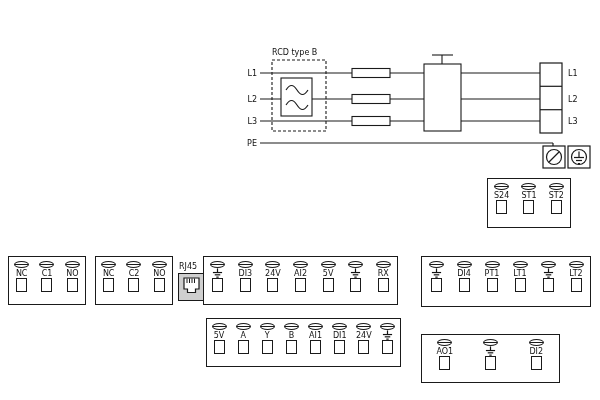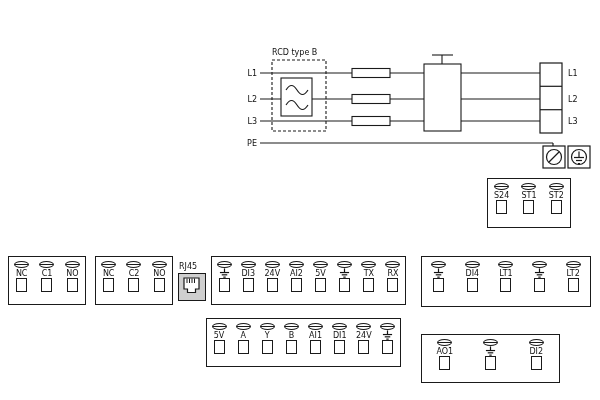--- a/index.html
+++ b/index.html
@@ -146,21 +146,21 @@
         <g stroke="#1a1a1a" stroke-width="1">
           <line x1="8" y1="4.5" x2="8" y2="9"></line>
           <line x1="10.5" y1="4.5" x2="10.5" y2="9"></line>
           <line x1="13" y1="4.5" x2="13" y2="9"></line>
           <line x1="15.5" y1="4.5" x2="15.5" y2="9"></line>
         </g>
       </svg>
     </div>
   </div>
 
-  <div class="tblock" style="left:211px;top:256px;width:195px;height:49px">
+  <div class="tblock" style="left:203px;top:256px;width:195px;height:49px">
       <div class="term">
         <span class="screw"></span>
         <span class="tlabel">
           <svg width="11" height="10" viewBox="0 0 12 10">
             <g stroke="#111" stroke-width="1.3" fill="none">
               <path d="M6 0 V4.5"></path>
               <path d="M1 4.5 H11"></path>
               <path d="M3 7 H9"></path>
               <path d="M4.7 9.5 H7.3"></path>
             </g>
@@ -197,25 +197,20 @@
               <path d="M1 4.5 H11"></path>
               <path d="M3 7 H9"></path>
               <path d="M4.7 9.5 H7.3"></path>
             </g>
           </svg>
         </span>
         <span class="hole"></span>
       </div>
       <div class="term">
         <span class="screw"></span>
-        <span class="tlabel">TX</span>
-        <span class="hole"></span>
-      </div>
-      <div class="term">
-        <span class="screw"></span>
         <span class="tlabel">RX</span>
         <span class="hole"></span>
       </div>
     </div>
   <div class="tblock" style="left:421px;top:256px;width:170px;height:51px">
       <div class="term">
         <span class="screw"></span>
         <span class="tlabel">
           <svg width="11" height="10" viewBox="0 0 12 10">
             <g stroke="#111" stroke-width="1.3" fill="none">
@@ -228,20 +223,25 @@
         </span>
         <span class="hole"></span>
       </div>
       <div class="term">
         <span class="screw"></span>
         <span class="tlabel">DI4</span>
         <span class="hole"></span>
       </div>
       <div class="term">
         <span class="screw"></span>
+        <span class="tlabel">PT1</span>
+        <span class="hole"></span>
+      </div>
+      <div class="term">
+        <span class="screw"></span>
         <span class="tlabel">LT1</span>
         <span class="hole"></span>
       </div>
       <div class="term">
         <span class="screw"></span>
         <span class="tlabel">
           <svg width="11" height="10" viewBox="0 0 12 10">
             <g stroke="#111" stroke-width="1.3" fill="none">
               <path d="M6 0 V4.5"></path>
               <path d="M1 4.5 H11"></path>

